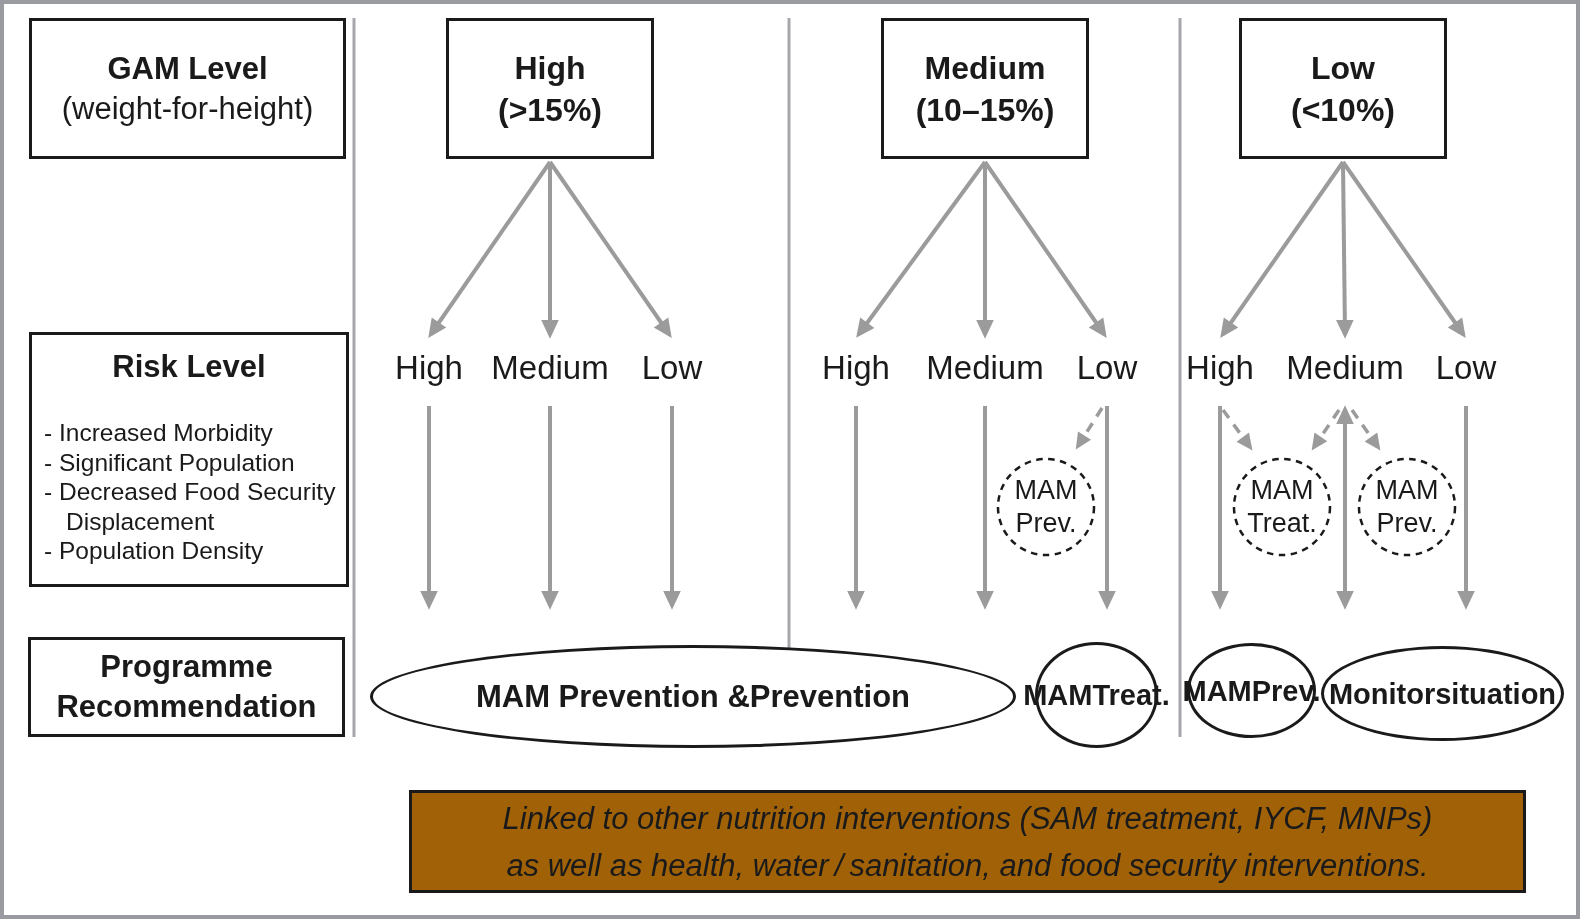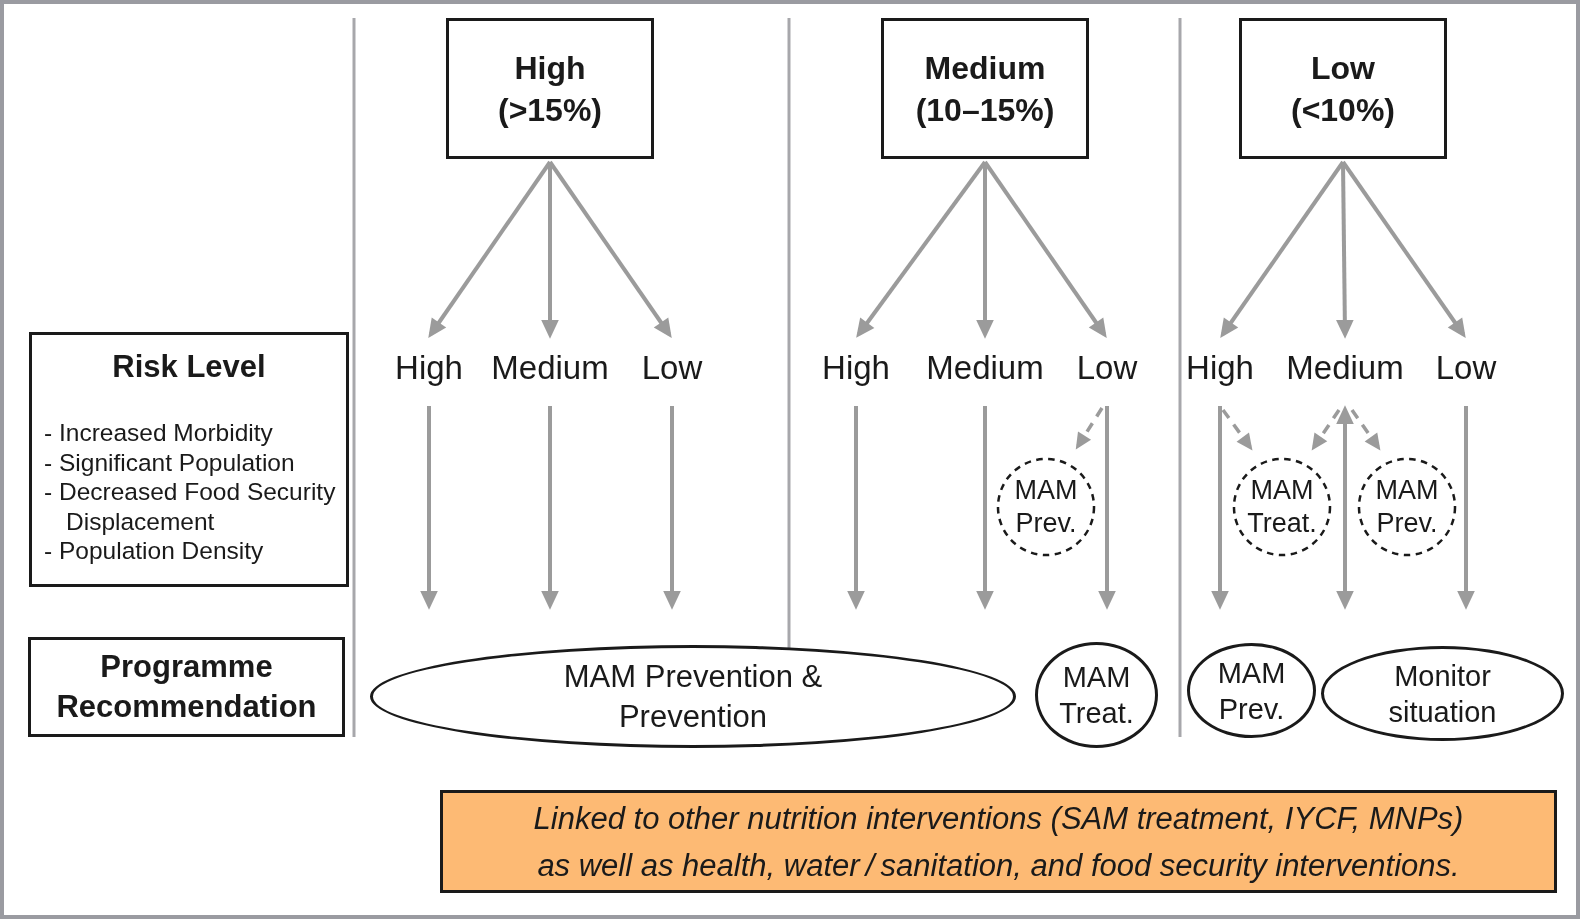--- a/index.html
+++ b/index.html
@@ -40,32 +40,32 @@
   }
   .circle-label{
     position:absolute;width:124px;text-align:center;
     font-size:27px;line-height:33px;top:470px;
   }
   .ellipse{
     position:absolute;
     box-sizing:border-box;
     border:3px solid #1a1a1a;border-radius:50%;
     background:#ffffff;
-    display:flex;flex-direction:column;align-items:center;justify-content:center;
-    text-align:center;font-weight:normal;
+    display:flex;flex-direction:row;align-items:center;justify-content:center;
+    text-align:center;font-weight:bold;
   }
   .ellipse.big{left:366px;top:641px;width:646px;height:103px;font-size:31px;line-height:40px;}
   .ellipse.treat{left:1031px;top:638px;width:123px;height:106px;font-size:29px;line-height:36px;}
   .ellipse.prev{left:1183px;top:639px;width:129px;height:95px;font-size:29px;line-height:36px;}
   .ellipse.monitor{left:1317px;top:642px;width:243px;height:95px;font-size:29px;line-height:36px;}
   .footnote{
     position:absolute;left:405px;top:786px;width:1117px;height:103px;
-    box-sizing:border-box;border:3px solid #1a1a1a;background:#fdba74;
+    box-sizing:border-box;border:3px solid #1a1a1a;background:#a16207;
     display:flex;flex-direction:column;align-items:center;justify-content:center;
-    font-style:italic;font-size:31px;line-height:47px;text-align:center;margin-left:31px;
+    font-style:italic;font-size:31px;line-height:47px;text-align:center;
   }
 </style>
 </head>
 <body>
 
 <div class="canvas">
 
   <svg class="lines-layer" width="1580" height="919" viewBox="0 0 1580 919">
     <defs>
       <marker id="ah" viewBox="0 0 10 10" refX="7" refY="5" markerWidth="5.5" markerHeight="5" orient="auto-start-reverse">
@@ -114,20 +114,24 @@
       <line x1="1348" y1="406" x2="1374" y2="443" marker-end="url(#ah)"></line>
     </g>
 
     <g fill="#ffffff" stroke="#1a1a1a" stroke-width="2.5" stroke-dasharray="6.5 5.5">
       <circle cx="1042" cy="503" r="48"></circle>
       <circle cx="1278" cy="503" r="48"></circle>
       <circle cx="1403" cy="503" r="48"></circle>
     </g>
   </svg>
 
+  <div class="box gam-left-box">
+    <div class="t">GAM Level</div>
+    <div>(weight-for-height)</div>
+  </div>
 
   <div class="box risk-box">
     <div class="t">Risk Level</div>
     <div class="bullets">
       <div>- Increased Morbidity</div>
       <div>- Significant Population</div>
       <div>- Decreased Food Security</div>
       <div class="indent">Displacement</div>
       <div>- Population Density</div>
     </div>

